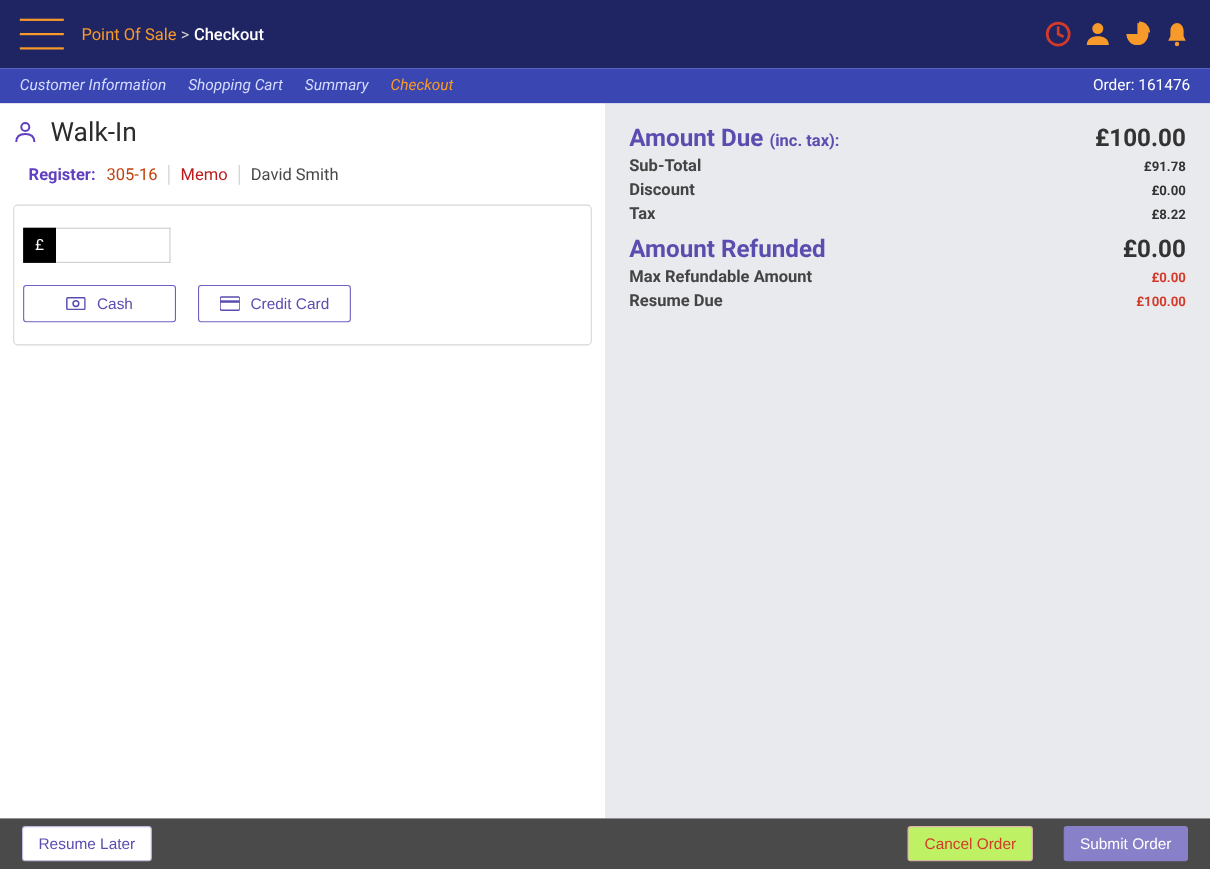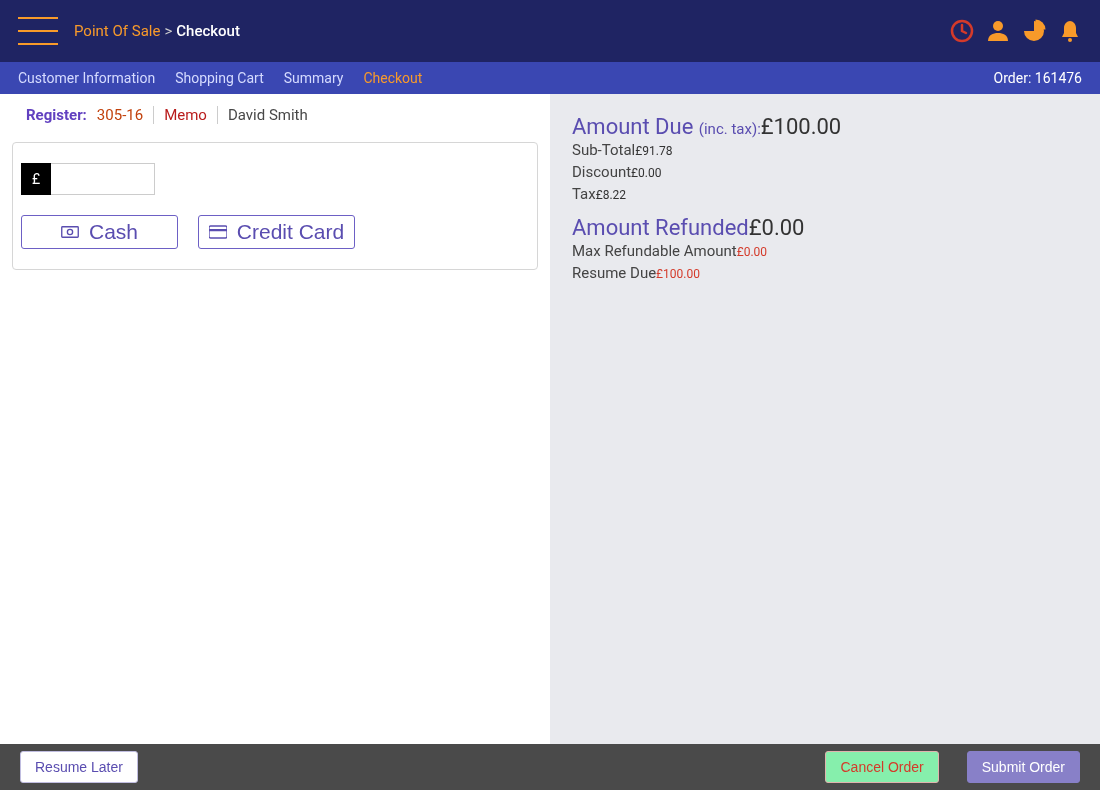--- a/index.html
+++ b/index.html
@@ -75,20 +75,21 @@
       background: #3a47b2;
       display: flex;
       align-items: center;
       padding: 0 18px;
       font-size: 14px;
       color: #d5dbff;
     }
     .subnav .nav-item {
       margin-right: 20px;
       cursor: pointer;
+      font-style: italic;
     }
     .subnav .nav-item.active {
       color: #f89a2a;
     }
     .subnav-spacer { flex: 1; }
     .order-num {
       color: #ffffff;
       font-size: 14px;
     }
 
@@ -180,34 +181,36 @@
     .pay-btn {
       height: 34px;
       border: 1px solid #6d60c5;
       background: #fff;
       color: #5a4db0;
       border-radius: 3px;
       display: flex;
       align-items: center;
       justify-content: center;
       gap: 10px;
-      font-size: 21px;
+      font-size: 14px;
       cursor: pointer;
-      width: 157px;
+      width: 139px;
     }
     .pay-btn .small-icon {
       width: 18px;
       height: 14px;
     }
 
     
     .sum-row {
       display: flex;
+      justify-content: space-between;
       align-items: baseline;
       margin-bottom: 4px;
+      font-weight: bold;
     }
     .sum-row.big { margin-bottom: 2px; }
     .sum-row.big .label {
       color: #5a4db0;
       font-size: 22px;
     }
     .sum-row.big .label .sub {
       font-size: 15px;
       color: #5a4db0;
     }
@@ -238,21 +241,21 @@
       cursor: pointer;
       display: flex;
       align-items: center;
       border: 1px solid #c0bde0;
     }
     .bb-resume {
       background: #fff;
       color: #5a4db0;
     }
     .bb-cancel {
-      background: #86efac;
+      background: #bef264;
       color: #d43a2a;
       border-color: #e0b4ae;
     }
     .bb-submit {
       background: #8880c8;
       color: #fff;
       border-color: #8880c8;
     }
 
     svg { display: block; }
@@ -300,20 +303,27 @@
   <div class="subnav-spacer"></div>
   <div class="order-num">
     <span>Order:</span>
     <span>161476</span>
   </div>
 </div>
 
 <div class="main">
   <div class="left-pane">
 
+    <div class="customer-row">
+      <svg class="user-icon" viewBox="0 0 24 24" fill="none" stroke="#6140c0" stroke-width="2">
+        <circle cx="12" cy="7" r="4"></circle>
+        <path d="M3 22 C3 16 7 14 12 14 C17 14 21 16 21 22"></path>
+      </svg>
+      <span class="customer-name-text">Walk-In</span>
+    </div>
 
     <div class="meta-row">
       <span class="reg-label">Register:</span>
       <span class="reg-val">305-16</span>
       <span class="sep"></span>
       <span class="memo-link">Memo</span>
       <span class="sep"></span>
       <span class="clerk">David Smith</span>
     </div>
 

